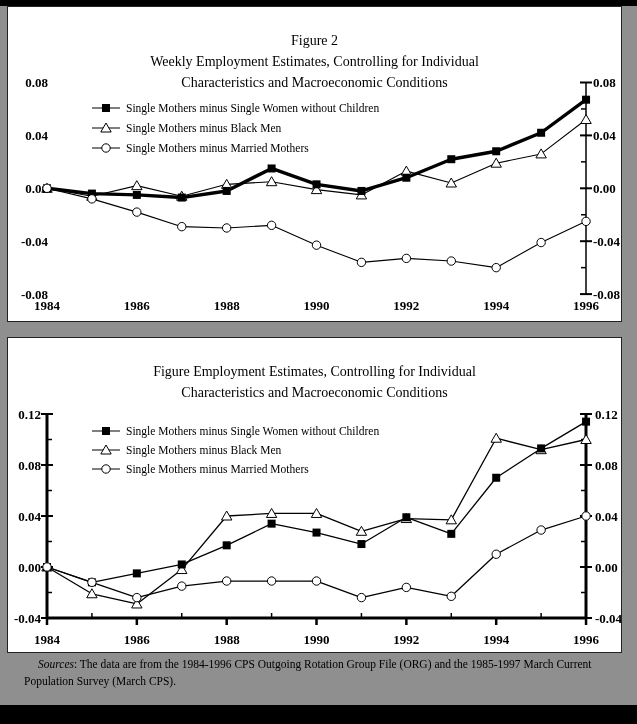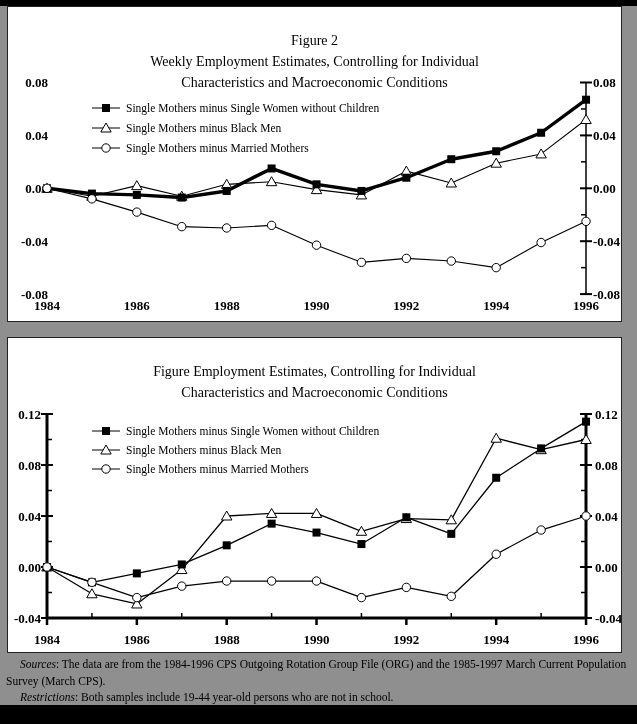--- a/index.html
+++ b/index.html
@@ -8,21 +8,21 @@
   .topbar{position:absolute;top:0;left:0;width:637px;height:6px;background:#000;}
   .bottombar{position:absolute;top:705px;left:0;width:637px;height:19px;background:#000;}
   .panel{position:absolute;left:7px;width:615px;height:316px;background:#fff;
          border:1px solid #222;box-sizing:border-box;}
   .panel-fig2{top:6px;}
   .panel-fig3{top:337px;}
   .fig-title{position:absolute;top:6px;left:0;right:0;text-align:center;
              font-weight:normal;font-size:14px;line-height:21px;margin-top:17px;}
   svg.chart{position:absolute;top:0;left:0;width:613px;height:314px;}
   .notes{position:absolute;top:653px;left:0;width:637px;height:52px;
-         font-size:11.5px;line-height:16.5px;padding:3px 8px 0 6px;box-sizing:border-box;}
+         font-size:11.5px;line-height:16.5px;padding:3px 8px 0 24px;box-sizing:border-box;}
   .notes p{margin:0;text-indent:14px;}
 </style>
 </head>
 <body>
 
 <div class="canvas">
   <div class="topbar"></div>
 
   <section class="panel panel-fig2">
     <svg id="chart1" class="chart" viewBox="0 0 613 314">
@@ -250,17 +250,16 @@
         </g>
       </svg>
     <div class="fig-title">
       <div>Figure Employment Estimates, Controlling for Individual</div>
       <div>Characteristics and Macroeconomic Conditions</div>
     </div>
   </section>
 
   <footer class="notes">
     <p><i>Sources</i><span>:  The data are from the 1984-1996 CPS Outgoing Rotation Group File (ORG) and the 1985-1997 March Current Population Survey (March CPS).</span></p>
-    <p><i>Restrictions</i><span>:  Both samples include 19-44 year-old persons who are not in school.</span></p>
   </footer>
 
   <div class="bottombar"></div>
 </div>
 
 </body></html>

